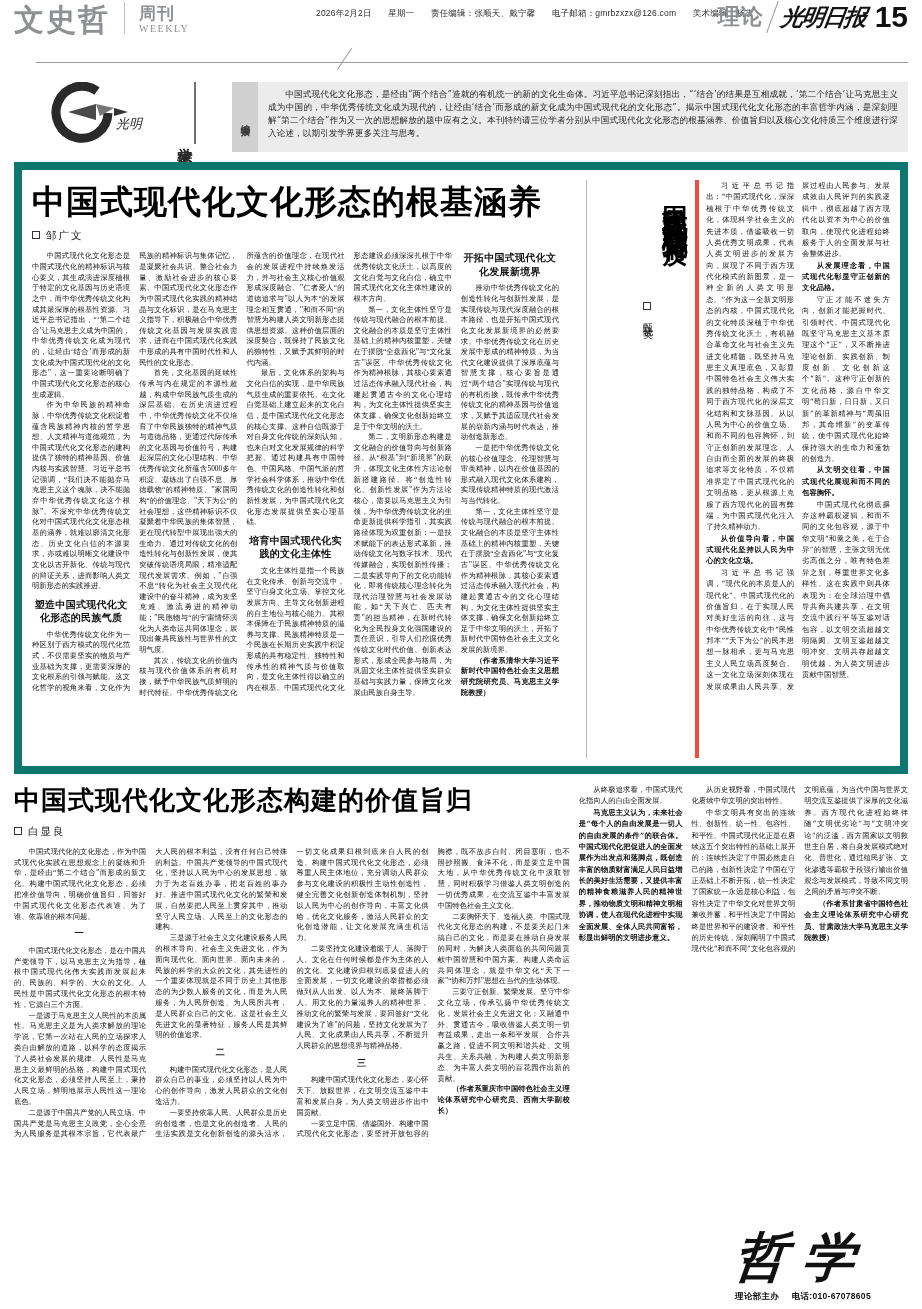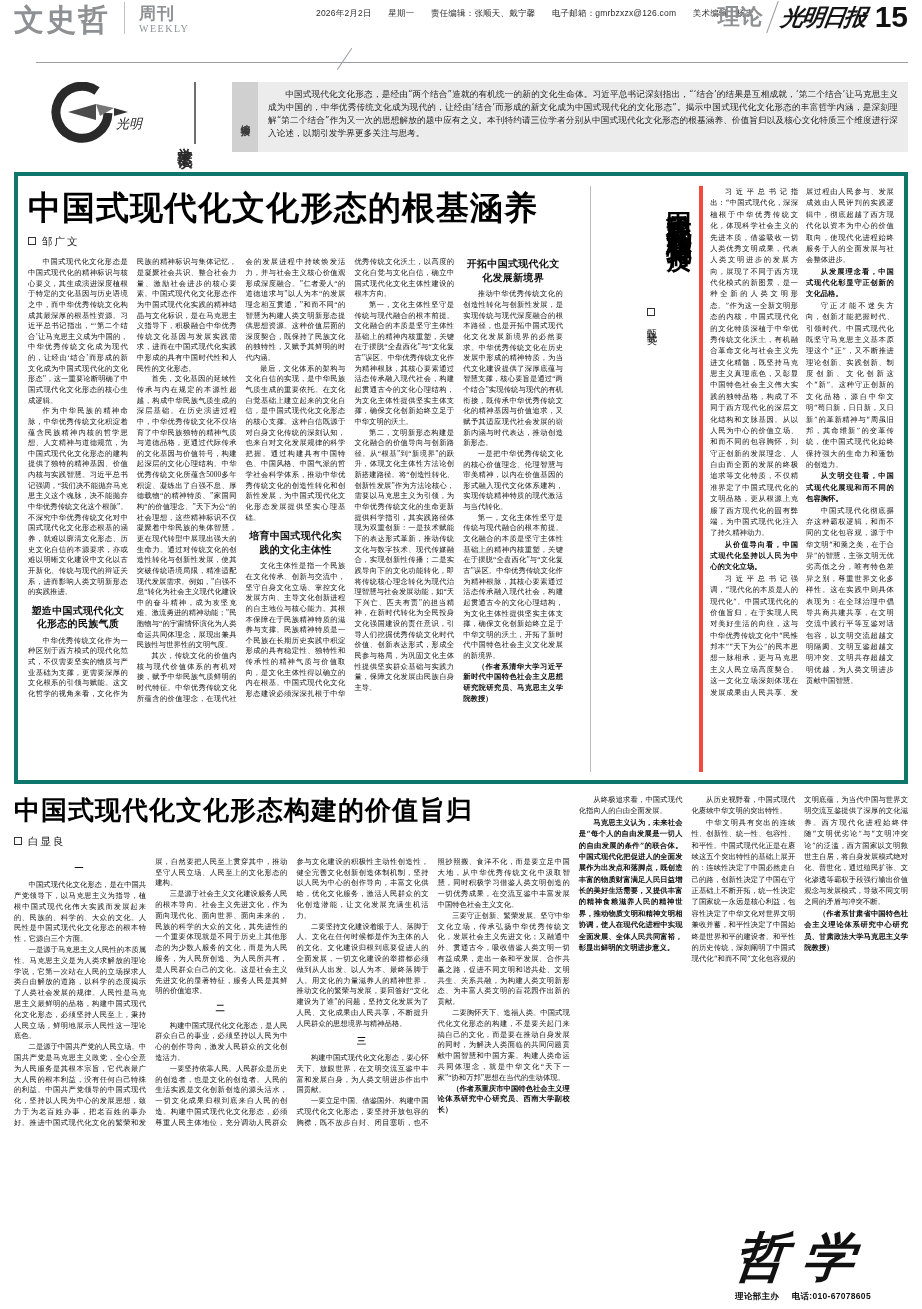--- a/index.html
+++ b/index.html
@@ -65,21 +65,21 @@
   }
   .ednote-body {
     flex:1; padding:6px 10px 4px 10px; font-size:8.6px; line-height:1.52;
     text-align:justify; letter-spacing:.1px; color:#1d1d1d;
     font-family:"DejaVu Serif","Liberation Serif",serif;
   }
   .ednote-body p { margin:0; text-indent:2em; }
 
   
   .framed {
-    position:relative; border:4px solid #0f766e; margin-top:18px;
+    position:relative; border:8px solid #0f766e; margin-top:8px;
     padding:10px 10px 8px 10px; height:612px; display:flex; gap:8px;
   }
   .art1-main { width:566px; padding-right:10px; }
   .headline1 {
     font-size:33px; font-weight:bold; letter-spacing:1px; line-height:1.1;
     font-family:"DejaVu Serif","Liberation Serif",serif; color:#000; margin:4px 0 0 0;
   }
   .byline { font-size:10.5px; margin:9px 0 8px 0; letter-spacing:2px; color:#111; }
   .byline .box { display:inline-block; width:8px; height:8px; border:1px solid #333; margin-right:6px; }
   .cols5 { column-count:5; column-gap:9px; column-rule:0; font-size:7.3px;
@@ -253,34 +253,35 @@
     </div>
   </div>
 
   <div class="lower">
     <div class="low-left">
       <h2 class="headline2">中国式现代化文化形态构建的价值旨归</h2>
       <div class="byline">
         <span class="box"></span><span>白显良</span>
       </div>
       <div class="cols4">
+        <p>中国式现代化的文化形态，作为中国式现代化实践在思想观念上的凝练和升华，是经由“第二个结合”而形成的新文化。构建中国式现代化文化形态，必须把准价值导向，明确价值旨归，回答好中国式现代化文化形态代表谁、为了谁、依靠谁的根本问题。</p>
         <p class="numsec">一</p>
         <p>中国式现代化文化形态，是在中国共产党领导下，以马克思主义为指导，植根中国式现代化伟大实践而发展起来的、民族的、科学的、大众的文化。人民性是中国式现代化文化形态的根本特性，它源自三个方面。</p>
         <p>一是源于马克思主义人民性的本质属性。马克思主义是为人类求解放的理论学说，它第一次站在人民的立场探求人类自由解放的道路，以科学的态度揭示了人类社会发展的规律。人民性是马克思主义最鲜明的品格，构建中国式现代化文化形态，必须坚持人民至上，秉持人民立场，鲜明地展示人民性这一理论底色。</p>
         <p>二是源于中国共产党的人民立场。中国共产党是马克思主义政党，全心全意为人民服务是其根本宗旨，它代表最广大人民的根本利益，没有任何自己特殊的利益。中国共产党领导的中国式现代化，坚持以人民为中心的发展思想，致力于为老百姓办事，把老百姓的事办好。推进中国式现代化文化的繁荣和发展，自然要把人民至上贯穿其中，推动坚守人民立场、人民至上的文化形态的建构。</p>
         <p>三是源于社会主义文化建设服务人民的根本导向。社会主义先进文化，作为面向现代化、面向世界、面向未来的，民族的科学的大众的文化，其先进性的一个重要体现就是不同于历史上其他形态的为少数人服务的文化，而是为人民服务，为人民所创造、为人民所共有，是人民群众自己的文化。这是社会主义先进文化的显著特征，服务人民是其鲜明的价值追求。</p>
         <p class="numsec">二</p>
         <p>构建中国式现代化文化形态，是人民群众自己的事业，必须坚持以人民为中心的创作导向，激发人民群众的文化创造活力。</p>
         <p>一要坚持依靠人民。人民群众是历史的创造者，也是文化的创造者。人民的生活实践是文化创新创造的源头活水，一切文化成果归根到底来自人民的创造。构建中国式现代化文化形态，必须尊重人民主体地位，充分调动人民群众参与文化建设的积极性主动性创造性，健全完善文化创新创造体制机制，坚持以人民为中心的创作导向，丰富文化供给，优化文化服务，激活人民群众的文化创造潜能，让文化发展充满生机活力。</p>
         <p>二要坚持文化建设着眼于人、落脚于人。文化在任何时候都是作为主体的人的文化。文化建设归根到底要促进人的全面发展，一切文化建设的举措都必须做到从人出发、以人为本、最终落脚于人。用文化的力量滋养人的精神世界，推动文化的繁荣与发展，要回答好“文化建设为了谁”的问题，坚持文化发展为了人民、文化成果由人民共享，不断提升人民群众的思想境界与精神品格。</p>
         <p class="numsec">三</p>
         <p>构建中国式现代化文化形态，要心怀天下、放眼世界，在文明交流互鉴中丰富和发展自身，为人类文明进步作出中国贡献。</p>
         <p>一要立足中国、借鉴国外。构建中国式现代化文化形态，要坚持开放包容的胸襟，既不故步自封、闭目塞听，也不照抄照搬、食洋不化，而是要立足中国大地，从中华优秀传统文化中汲取智慧，同时积极学习借鉴人类文明创造的一切优秀成果，在交流互鉴中丰富发展中国特色社会主义文化。</p>
+        <p>二要胸怀天下、造福人类。中国式现代化文化形态的构建，不是要关起门来搞自己的文化，而是要在推动自身发展的同时，为解决人类面临的共同问题贡献中国智慧和中国方案。构建人类命运共同体理念，就是中华文化“天下一家”“协和万邦”思想在当代的生动体现。</p>
         <p>三要守正创新、繁荣发展。坚守中华文化立场，传承弘扬中华优秀传统文化，发展社会主义先进文化；又融通中外、贯通古今，吸收借鉴人类文明一切有益成果，走出一条和平发展、合作共赢之路，促进不同文明和谐共处、文明共生、关系共融，为构建人类文明新形态、为丰富人类文明的百花园作出新的贡献。</p>
-        <p>二要胸怀天下、造福人类。中国式现代化文化形态的构建，不是要关起门来搞自己的文化，而是要在推动自身发展的同时，为解决人类面临的共同问题贡献中国智慧和中国方案。构建人类命运共同体理念，就是中华文化“天下一家”“协和万邦”思想在当代的生动体现。</p>
         <p class="src">（作者系重庆市中国特色社会主义理论体系研究中心研究员、西南大学副校长）</p>
       </div>
     </div>
 
     <div class="low-right">
       <div class="low-right-text">
         <p>从终极追求看，中国式现代化指向人的自由全面发展。</p>
         <p class="sub-k">马克思主义认为，未来社会是“每个人的自由发展是一切人的自由发展的条件”的联合体。中国式现代化把促进人的全面发展作为出发点和落脚点，既创造丰富的物质财富满足人民日益增长的美好生活需要，又提供丰富的精神食粮滋养人民的精神世界，推动物质文明和精神文明相协调，使人在现代化进程中实现全面发展、全体人民共同富裕，彰显出鲜明的文明进步意义。</p>
         <p>从历史视野看，中国式现代化赓续中华文明的突出特性。</p>
         <p>中华文明具有突出的连续性、创新性、统一性、包容性、和平性。中国式现代化正是在赓续这五个突出特性的基础上展开的：连续性决定了中国必然走自己的路，创新性决定了中国在守正基础上不断开拓，统一性决定了国家统一永远是核心利益，包容性决定了中华文化对世界文明兼收并蓄，和平性决定了中国始终是世界和平的建设者。和平性的历史传统，深刻阐明了中国式现代化“和而不同”文化包容观的文明底蕴，为当代中国与世界文明交流互鉴提供了深厚的文化滋养。西方现代化进程始终伴随“文明优劣论”与“文明冲突论”的泛滥，西方国家以文明救世主自居，将自身发展模式绝对化、普世化，通过殖民扩张、文化渗透等霸权手段强行输出价值观念与发展模式，导致不同文明之间的矛盾与冲突不断。</p>

